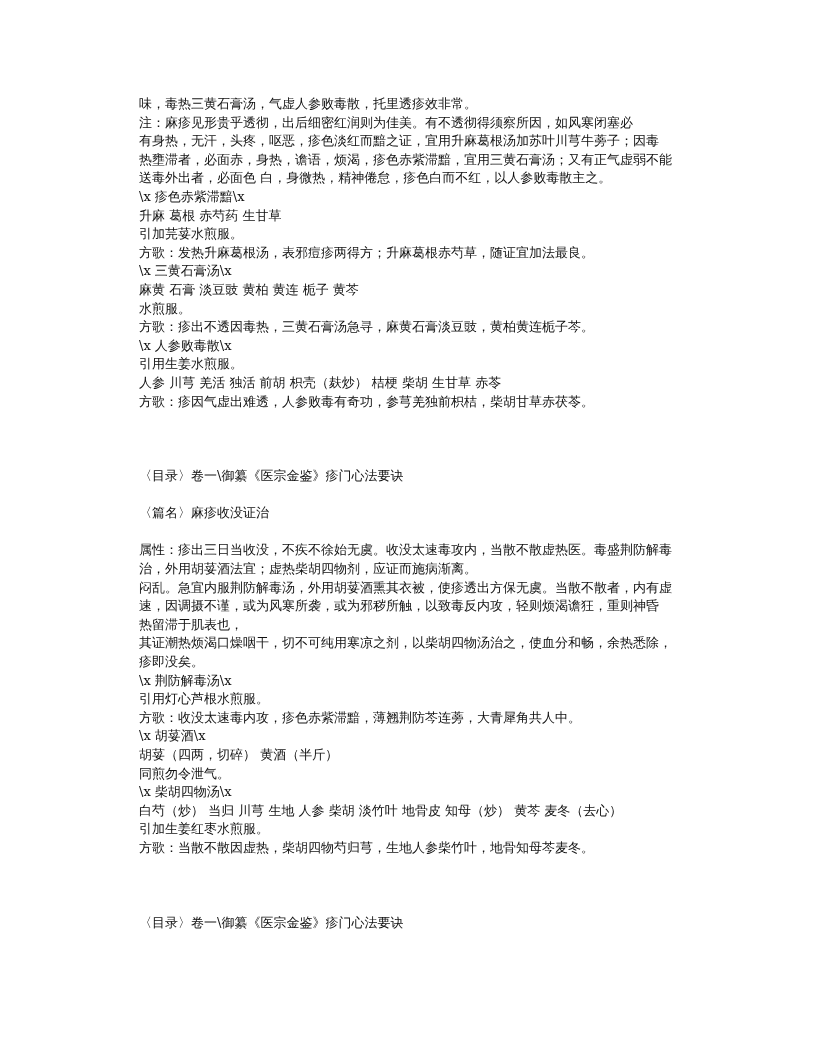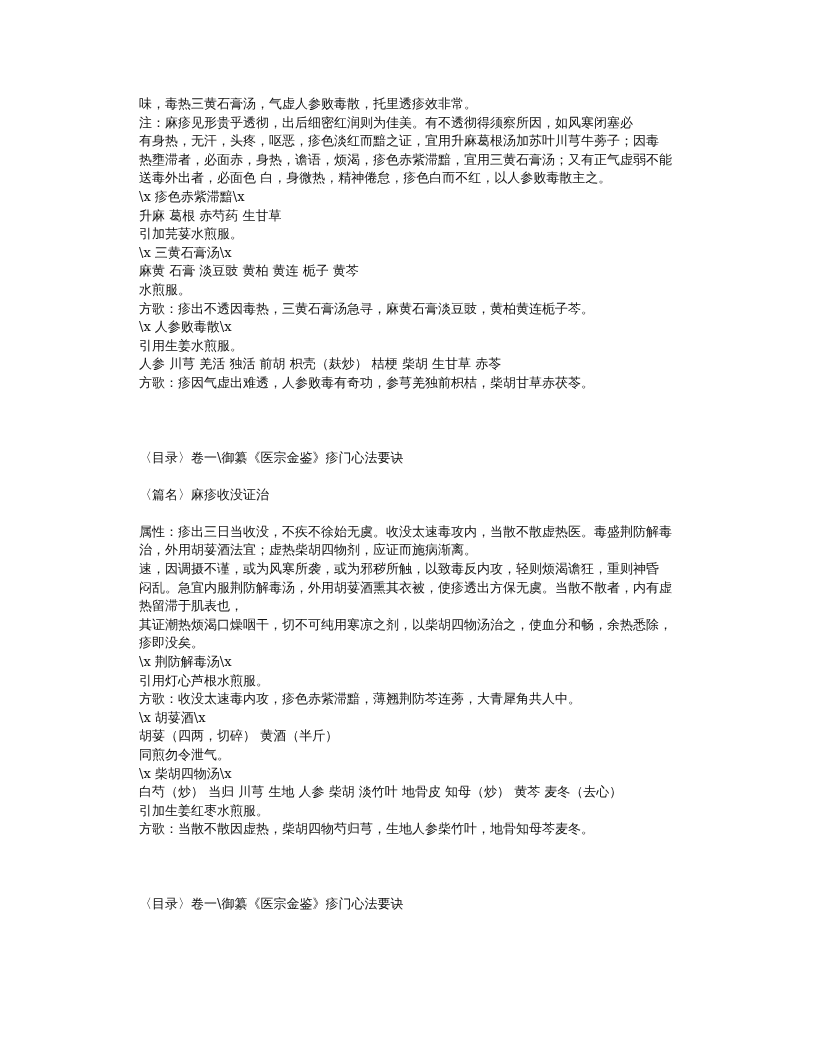--- a/index.html
+++ b/index.html
@@ -16,41 +16,42 @@
 <div class="page">
   <div>
     <div class="line">味，毒热三黄石膏汤，气虚人参败毒散，托里透疹效非常。</div>
     <div class="line">注：麻疹见形贵乎透彻，出后细密红润则为佳美。有不透彻得须察所因，如风寒闭塞必</div>
     <div class="line">有身热，无汗，头疼，呕恶，疹色淡红而黯之证，宜用升麻葛根汤加苏叶川芎牛蒡子；因毒</div>
     <div class="line">热壅滞者，必面赤，身热，谵语，烦渴，疹色赤紫滞黯，宜用三黄石膏汤；又有正气虚弱不能</div>
     <div class="line">送毒外出者，必面色 白，身微热，精神倦怠，疹色白而不红，以人参败毒散主之。</div>
     <div class="line">\x 疹色赤紫滞黯\x</div>
     <div class="line">升麻  葛根  赤芍药  生甘草</div>
     <div class="line">引加芫荽水煎服。</div>
+    <div class="line">方歌：发热升麻葛根汤，表邪痘疹两得方；升麻葛根赤芍草，随证宜加法最良。</div>
     <div class="line">\x 三黄石膏汤\x</div>
     <div class="line">麻黄  石膏  淡豆豉  黄柏  黄连  栀子  黄芩</div>
     <div class="line">水煎服。</div>
     <div class="line">方歌：疹出不透因毒热，三黄石膏汤急寻，麻黄石膏淡豆豉，黄柏黄连栀子芩。</div>
     <div class="line">\x 人参败毒散\x</div>
     <div class="line">引用生姜水煎服。</div>
     <div class="line">人参  川芎  羌活  独活  前胡  枳壳（麸炒）  桔梗  柴胡  生甘草  赤苓</div>
     <div class="line">方歌：疹因气虚出难透，人参败毒有奇功，参芎羌独前枳桔，柴胡甘草赤茯苓。</div>
   </div>
 
   <div class="gap-big"></div>
 
   <div>
     <div class="line">〈目录〉卷一\御纂《医宗金鉴》疹门心法要诀</div>
     <div class="gap"></div>
     <div class="line">〈篇名〉麻疹收没证治</div>
     <div class="gap"></div>
     <div class="line">属性：疹出三日当收没，不疾不徐始无虞。收没太速毒攻内，当散不散虚热医。毒盛荆防解毒</div>
     <div class="line">治，外用胡荽酒法宜；虚热柴胡四物剂，应证而施病渐离。</div>
+    <div class="line">闷乱。急宜内服荆防解毒汤，外用胡荽酒熏其衣被，使疹透出方保无虞。当散不散者，内有虚</div>
     <div class="line">速，因调摄不谨，或为风寒所袭，或为邪秽所触，以致毒反内攻，轻则烦渴谵狂，重则神昏</div>
-    <div class="line">闷乱。急宜内服荆防解毒汤，外用胡荽酒熏其衣被，使疹透出方保无虞。当散不散者，内有虚</div>
     <div class="line">热留滞于肌表也，</div>
     <div class="line">其证潮热烦渴口燥咽干，切不可纯用寒凉之剂，以柴胡四物汤治之，使血分和畅，余热悉除，</div>
     <div class="line">疹即没矣。</div>
     <div class="line">\x 荆防解毒汤\x</div>
     <div class="line">引用灯心芦根水煎服。</div>
     <div class="line">方歌：收没太速毒内攻，疹色赤紫滞黯，薄翘荆防芩连蒡，大青犀角共人中。</div>
     <div class="line">\x 胡荽酒\x</div>
     <div class="line">胡荽（四两，切碎）  黄酒（半斤）</div>
     <div class="line">同煎勿令泄气。</div>
     <div class="line">\x 柴胡四物汤\x</div>

